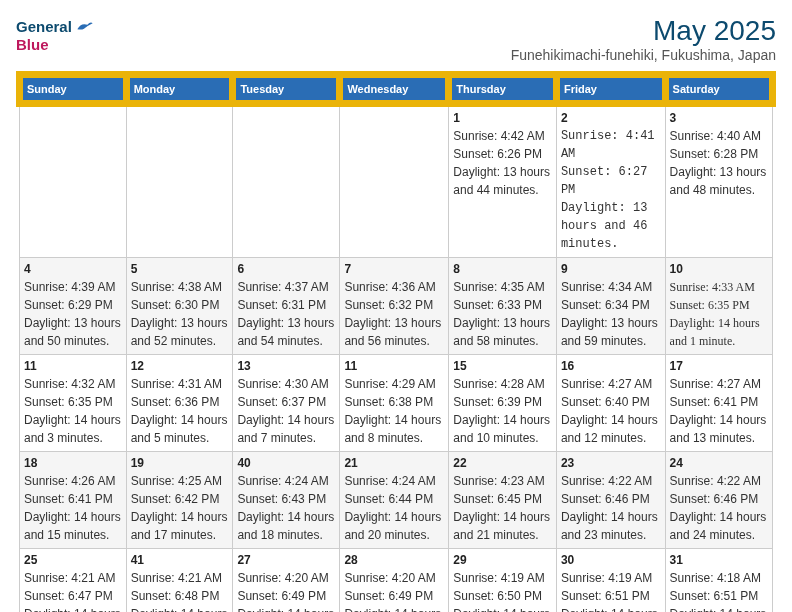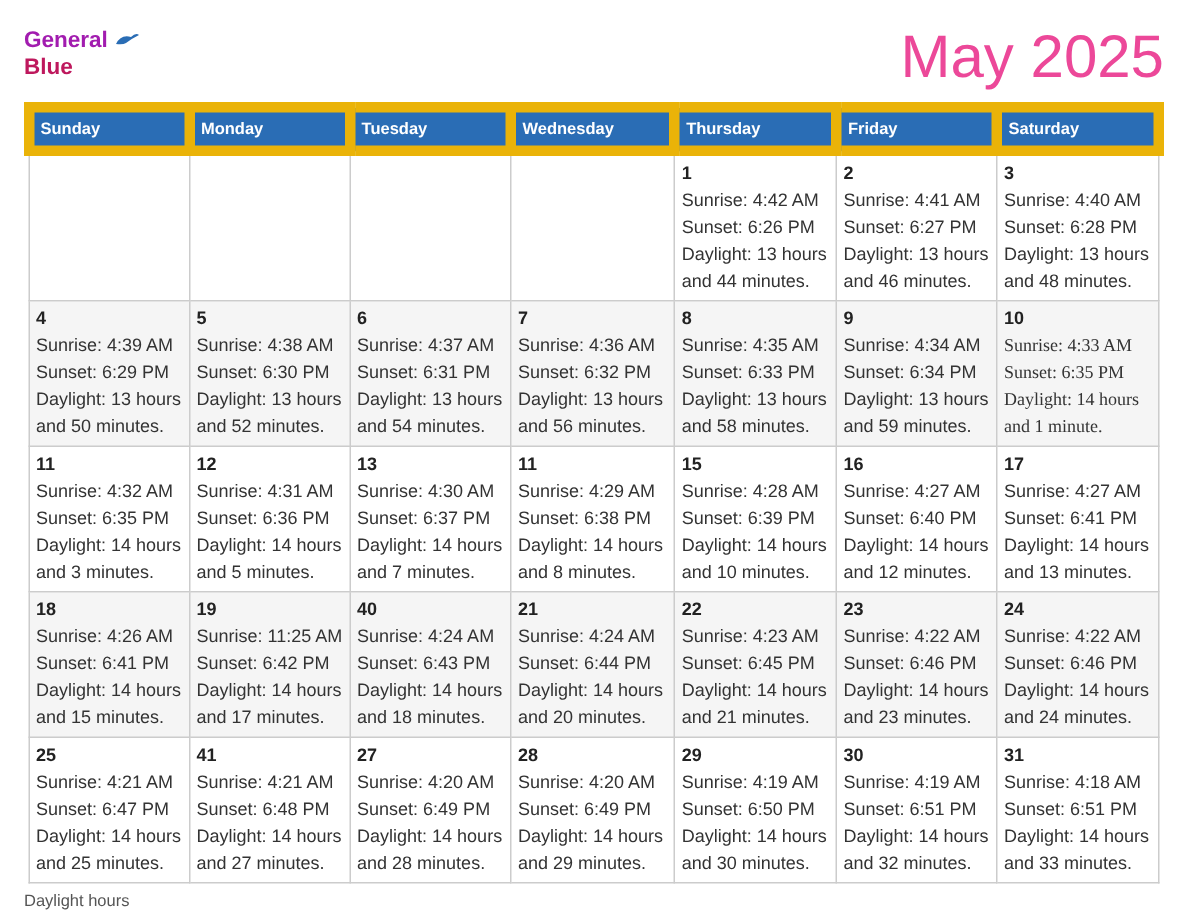--- a/index.html
+++ b/index.html
@@ -21,41 +21,41 @@
       flex-direction: column;
       font-size: 13px;
       font-weight: bold;
       color: #333;
     }
     .logo-top {
       display: flex;
       align-items: center;
     }
     .logo-general {
-      color: #a21caf;
+      color: #0c4a6e;
       font-size: 15px;
       font-weight: bold;
     }
     .logo-blue {
       color: #be185d;
       font-size: 15px;
       font-weight: bold;
     }
     .logo-bird {
       width: 20px;
       height: 20px;
       margin-left: 2px;
     }
     .title-block {
       text-align: right;
     }
     .main-title {
-      font-size: 40px;
+      font-size: 28px;
       font-weight: normal;
-      color: #ec4899;
+      color: #0c4a6e;
       line-height: 1.1;
     }
     .subtitle {
       font-size: 14px;
       color: #555;
     }
     table {
       width: 100%;
       border-collapse: collapse;
       font-size: 10.5px;
@@ -107,20 +107,21 @@
     <div class="logo-top">
       <span class="logo-general">General</span>
       <svg class="logo-bird" viewBox="0 0 30 20" fill="none">
         <path d="M5 15 Q10 5 20 8 Q25 3 28 6 Q20 10 15 14 Q12 16 5 15Z" fill="#2a6db5"></path>
       </svg>
     </div>
     <span class="logo-blue">Blue</span>
   </div>
   <div class="title-block">
     <div class="main-title">May 2025</div>
+    <div class="subtitle">Funehikimachi-funehiki, Fukushima, Japan</div>
   </div>
 </div>
 
 <table>
   <thead>
     <tr>
     <th>Sunday</th>
         <th>Monday</th>
         <th>Tuesday</th>
         <th>Wednesday</th>
@@ -136,21 +137,21 @@
         <td class="empty-cell"></td>
         <td class="empty-cell"></td>
         <td>
           <div class="day-number">1</div>
           <div class="day-info" style="white-space: pre-line;">Sunrise: 4:42 AM
 Sunset: 6:26 PM
 Daylight: 13 hours and 44 minutes.</div>
         </td>
         <td>
           <div class="day-number">2</div>
-          <div class="day-info" style="white-space: pre-line;">Sunrise: 4:41 AM
+          <div class="day-info" style="white-space: pre-line; font-family: Liberation Mono, monospace;">Sunrise: 4:41 AM
 Sunset: 6:27 PM
 Daylight: 13 hours and 46 minutes.</div>
         </td>
         <td>
           <div class="day-number">3</div>
           <div class="day-info" style="white-space: pre-line;">Sunrise: 4:40 AM
 Sunset: 6:28 PM
 Daylight: 13 hours and 48 minutes.</div>
         </td>
       </tr>
@@ -244,21 +245,21 @@
       </tr>
       <tr>
         <td>
           <div class="day-number">18</div>
           <div class="day-info" style="white-space: pre-line;">Sunrise: 4:26 AM
 Sunset: 6:41 PM
 Daylight: 14 hours and 15 minutes.</div>
         </td>
         <td>
           <div class="day-number">19</div>
-          <div class="day-info" style="white-space: pre-line;">Sunrise: 11:25 AM
+          <div class="day-info" style="white-space: pre-line;">Sunrise: 4:25 AM
 Sunset: 6:42 PM
 Daylight: 14 hours and 17 minutes.</div>
         </td>
         <td>
           <div class="day-number">40</div>
           <div class="day-info" style="white-space: pre-line;">Sunrise: 4:24 AM
 Sunset: 6:43 PM
 Daylight: 14 hours and 18 minutes.</div>
         </td>
         <td>

